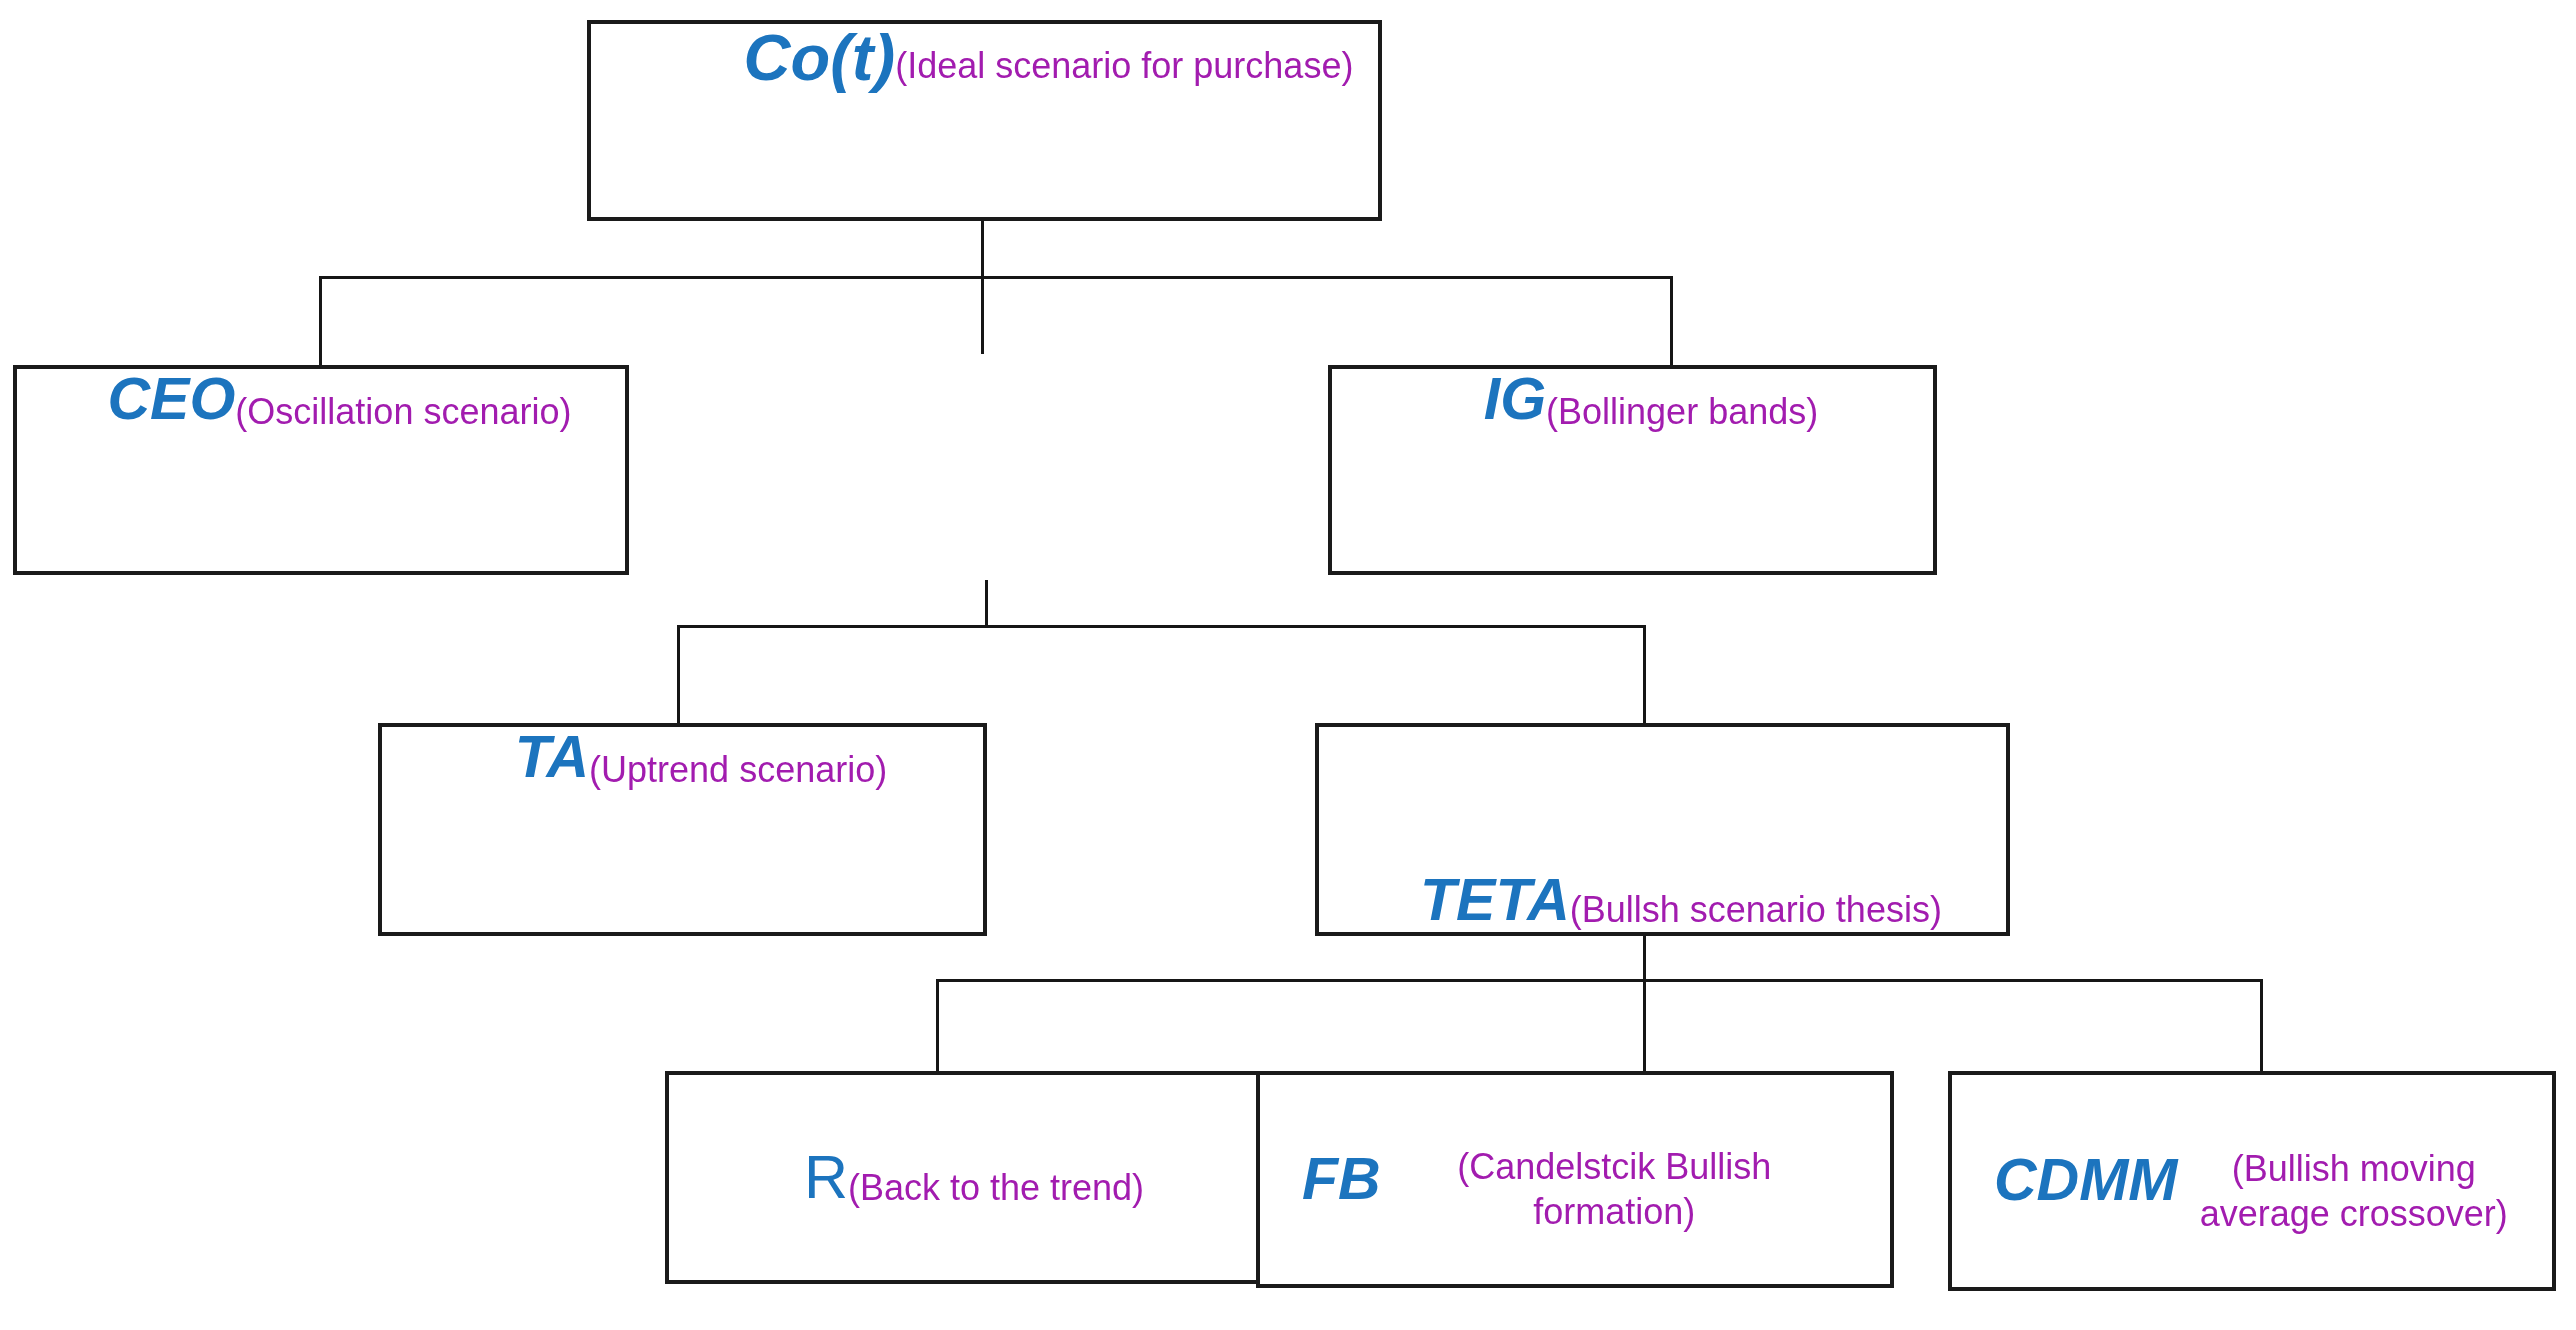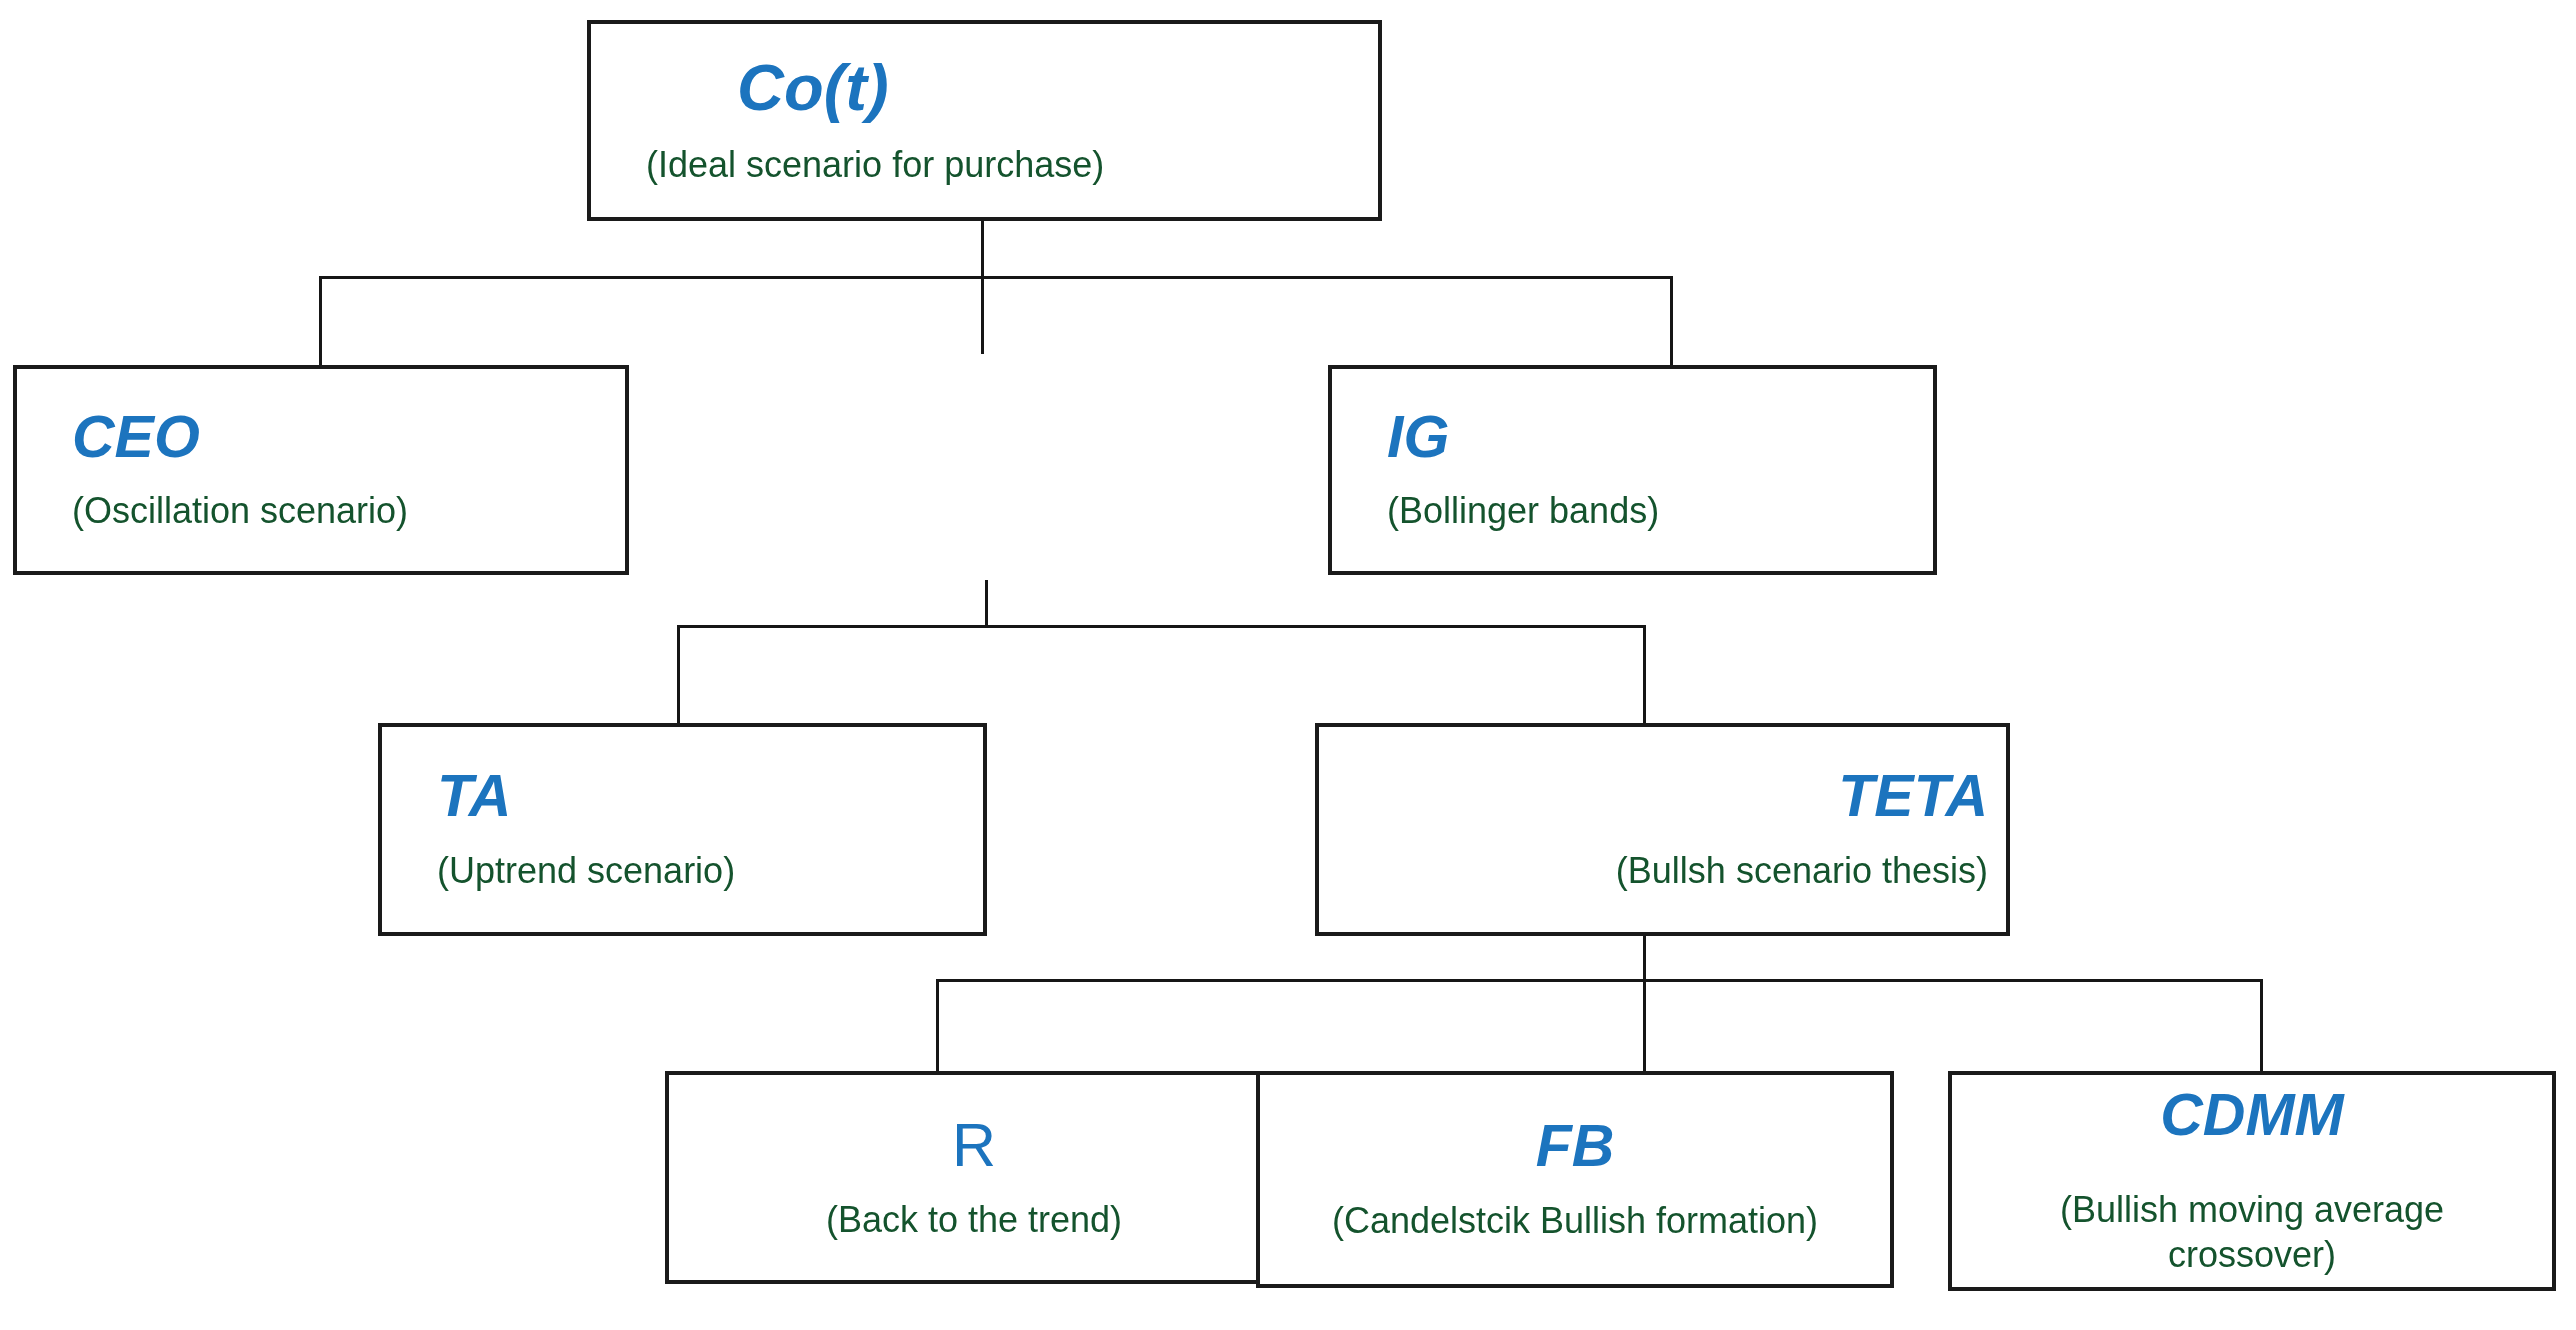--- a/index.html
+++ b/index.html
@@ -14,21 +14,21 @@
     background: #ffffff;
     font-family: "Liberation Sans", sans-serif;
     overflow: hidden;
   }
   .node {
     position: absolute;
     box-sizing: border-box;
     background: #ffffff;
     border: 4.5px solid #1a1a1a;
     display: flex;
-    flex-direction: column;
+    flex-direction: row;
     justify-content: center;
   }
   .node.highlight {
     border: 19.7px solid #000000;
   }
   .node.left-text {
     align-items: flex-start;
     padding-left: 55px;
     padding-right: 18px;
     text-align: left;
@@ -50,21 +50,21 @@
   .title.big {
     font-size: 65px;
     padding-left: 91px;
   }
   .title.plain {
     font-weight: normal;
     font-style: normal;
     font-size: 61px;
   }
   .sub {
-    color: #14532d;
+    color: #a21caf;
     font-size: 36px;
     line-height: 1.25;
     margin-top: 19.7px;
   }
   .line {
     position: absolute;
     background: #161616;
   }
 </style>
 </head>

